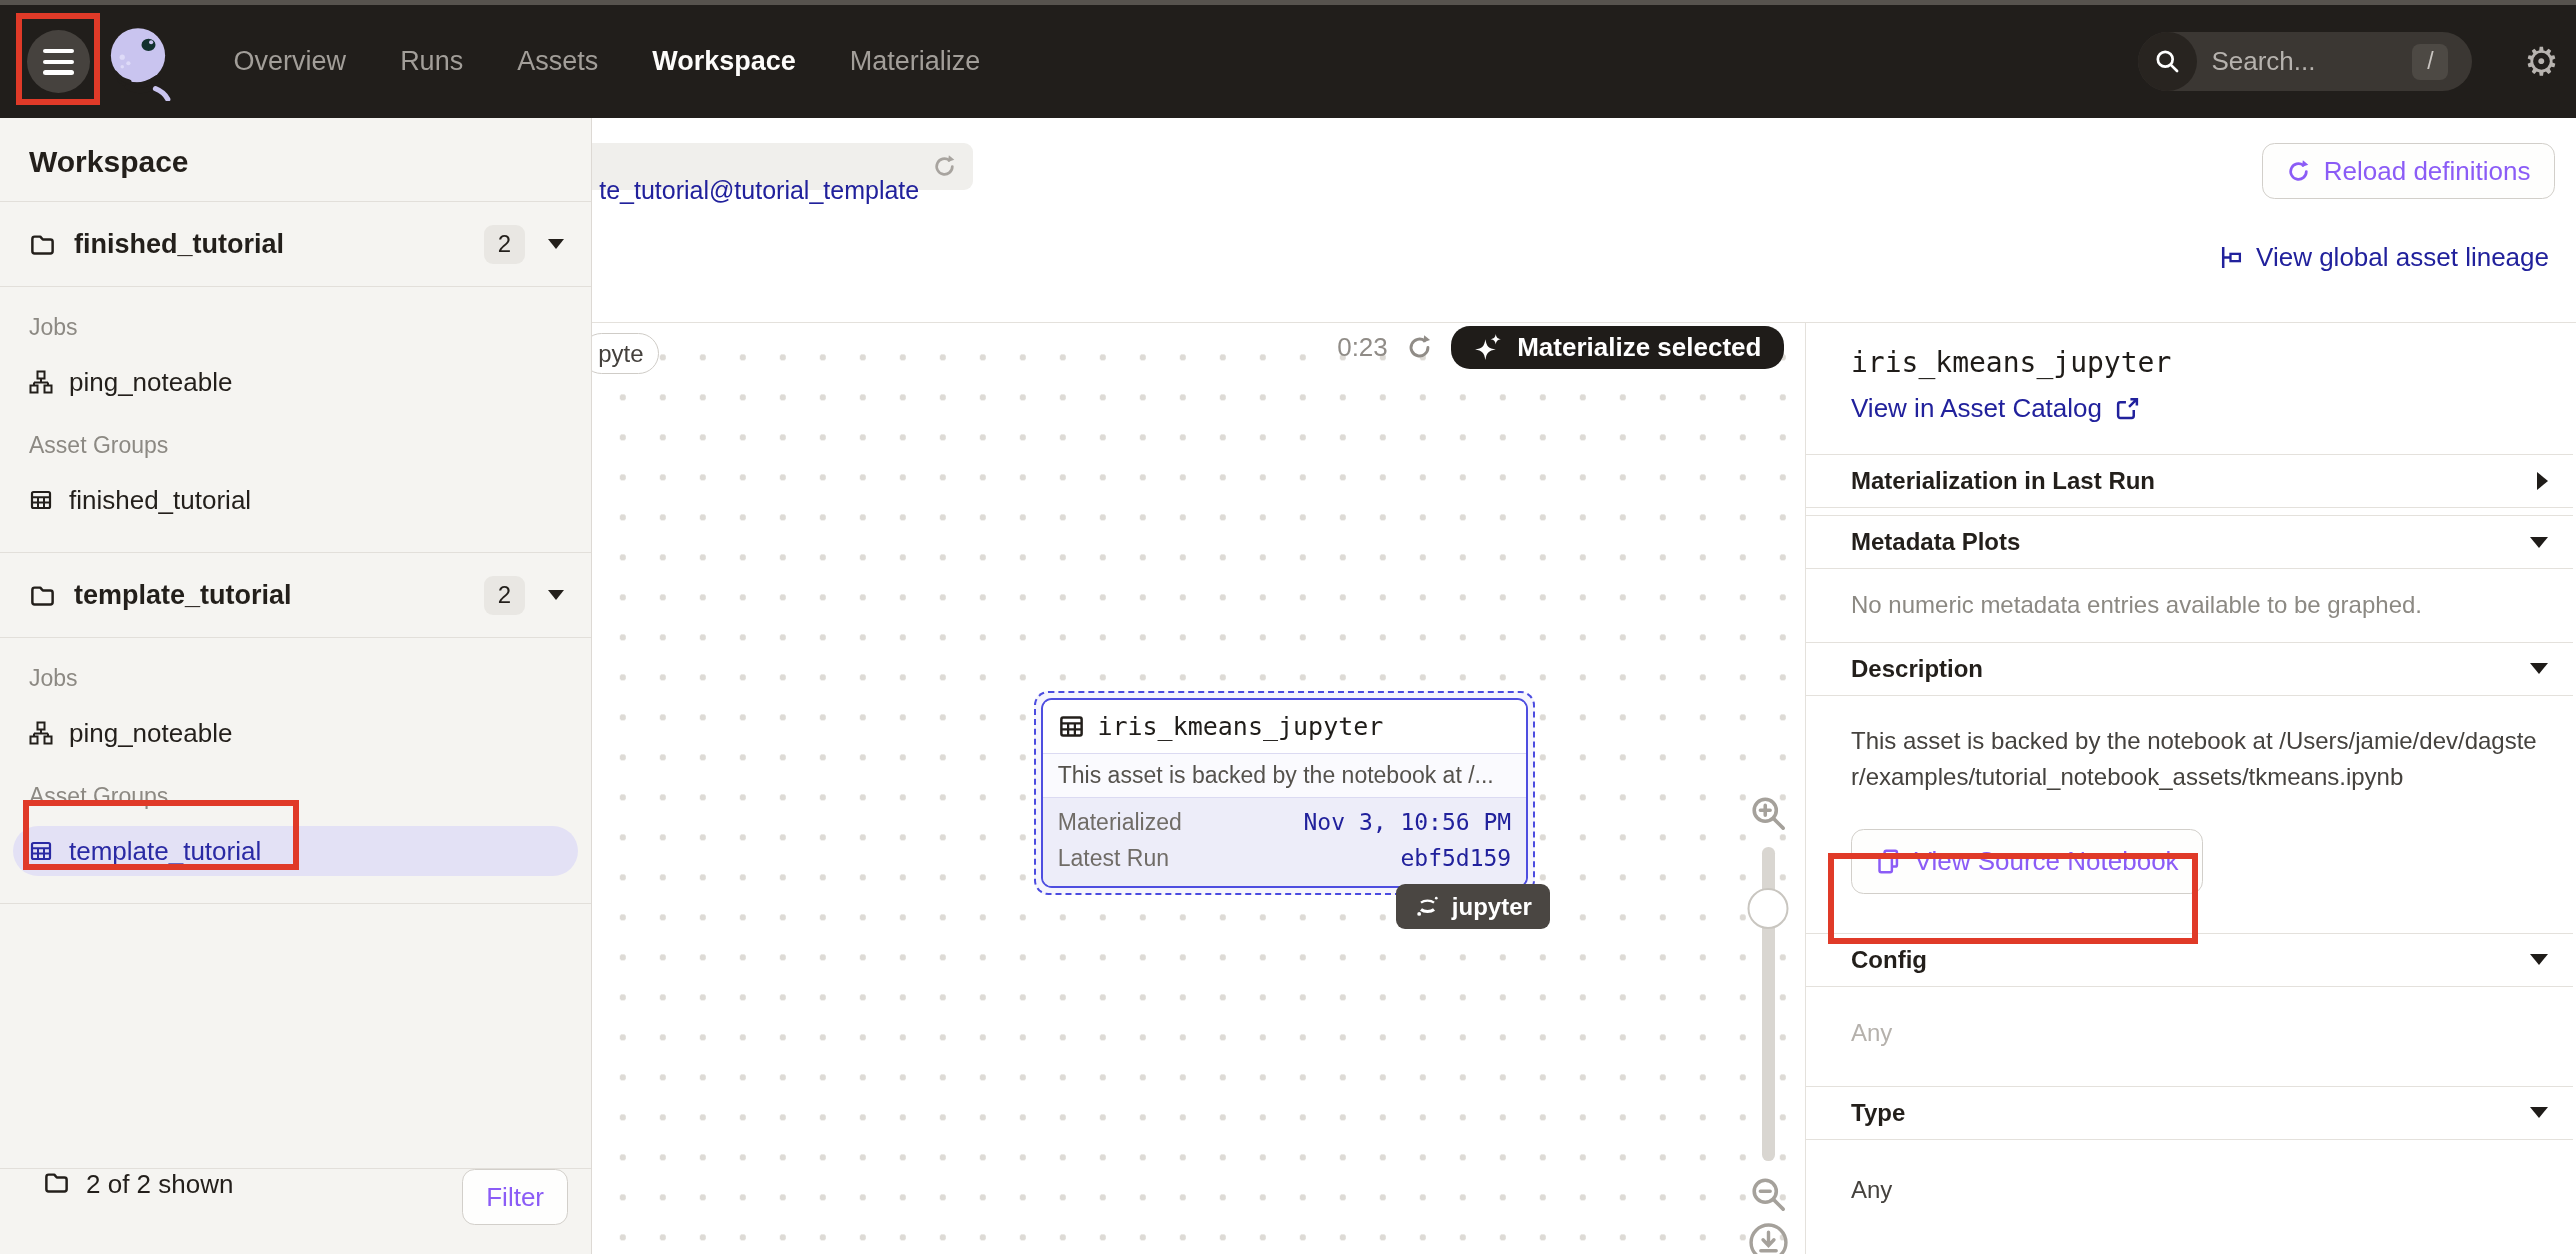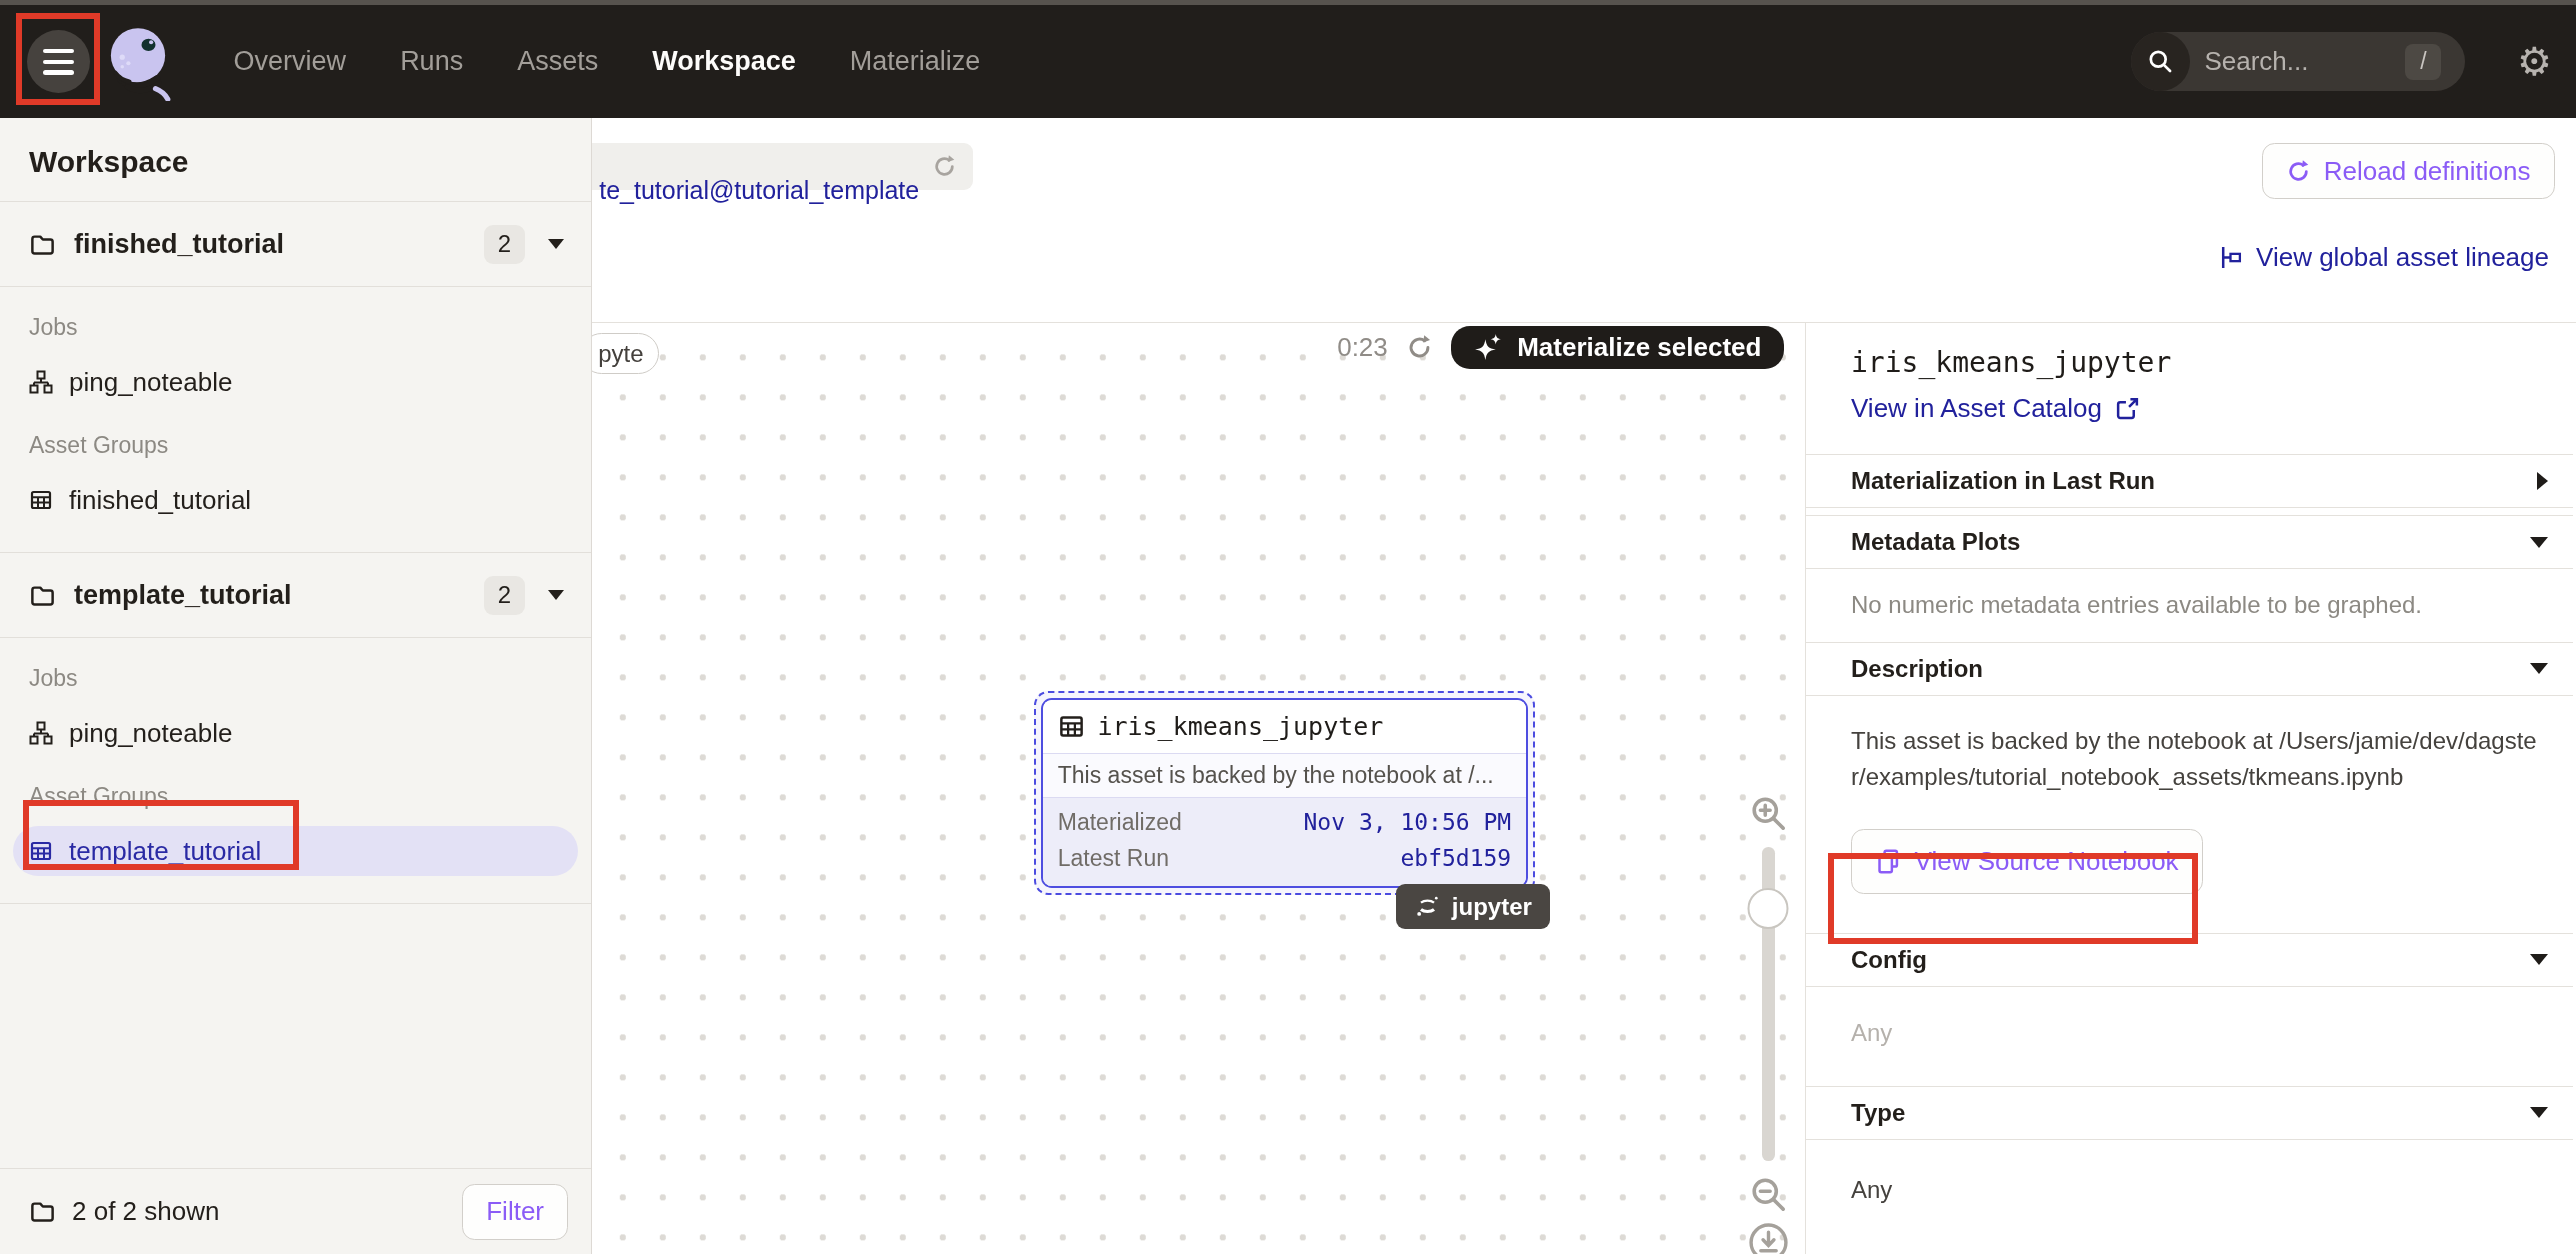--- a/index.html
+++ b/index.html
@@ -11,21 +11,21 @@
   .top-strip { position:absolute; left:0; top:0; width:2576px; height:5.4px; background:#57534E; }
   .topbar { position:absolute; left:0; top:5.4px; width:2576px; height:113px; background:#211E1B;
     display:flex; align-items:center; }
   .hamburger { width:63px; height:63px; border-radius:50%; background:#46423E; margin-left:27px;
     display:flex; flex-direction:column; justify-content:center; align-items:center; gap:6.3px; flex:none; cursor:pointer; }
   .hamburger span { display:block; width:30.5px; height:4.5px; background:#fff; border-radius:2.7px; }
   .logo { margin-left:12.6px; flex:none; }
   .nav { display:flex; gap:54px; margin-left:61px; }
   .nav a { font-size:27px; color:#A29E99; text-decoration:none; font-weight:500; }
   .nav a.active { color:#FDFCFA; font-weight:700; }
-  .topbar-right { margin-left:auto; display:flex; align-items:center; margin-right:24px; }
+  .topbar-right { margin-left:auto; display:flex; align-items:center; margin-right:17px; }
   .searchbox { width:334px; height:59px; border-radius:30px; background:#3B3733; display:flex; align-items:center; }
   .search-circ { width:59px; height:59px; border-radius:50%; background:#282420; display:flex; align-items:center; justify-content:center; flex:none; }
   .searchbox input { background:transparent; border:none; outline:none; color:#EDEBE8; font-size:26px;
     margin-left:14.4px; width:162px; font-family:"Liberation Sans",sans-serif; }
   .searchbox input::placeholder { color:#B6B2AE; }
   .slash-badge { width:36px; height:36px; border-radius:8px; background:#4D4944; color:#C9C5C1; font-size:23px;
     display:flex; align-items:center; justify-content:center; margin-left:39px; }
   .gear { margin-left:52px; font-size:39px; color:#B7B3AF; font-family:"DejaVu Sans",sans-serif; cursor:pointer; }
 
   
@@ -39,21 +39,21 @@
   .caret-sm { width:0; height:0; border-left:8px solid transparent; border-right:8px solid transparent;
     border-top:10px solid #231F1B; margin-left:23px; }
   .group-block { padding:27px 12.6px 27px 29px; border-bottom:1.8px solid #E2DFDA; }
   .grp-label { font-size:23px; color:#8C8983; margin-bottom:16px; }
   .side-item { display:flex; align-items:center; gap:16px; font-size:26px; height:50px; padding:0 16px; margin-left:-16px;
     border-radius:25px; cursor:pointer; color:#231F1B; }
   .side-item.selected { background:#E3E1F5; color:#2A2AA4; }
   .side-item .ic { flex:none; }
   .grp-label.second { margin-top:25px; }
   .sidebar-footer { position:absolute; left:0; bottom:0; width:100%; height:86px; border-top:1.8px solid #E2DFDA;
-    display:flex; align-items:center; padding:0 23px 0 29px; }
+    display:flex; align-items:flex-start; padding:0 23px 0 43px; }
   .sidebar-footer .txt { font-size:26px; margin-left:16px; }
   .btn-outline { background:#FEFEFD; border:1.8px solid #D2CFCA; border-radius:12.6px; font-size:26px; color:#8b5cf6;
     display:inline-flex; align-items:center; gap:12.6px; padding:0 23px; height:56px; cursor:pointer;
     font-family:Liberation Sans, sans-serif; }
   .filter-btn { margin-left:auto; }
 
   
   .content { position:absolute; left:592px; top:118px; width:1984px; height:1136px; background:#fff; }
   .repo-tag { position:absolute; left:0; top:25px; height:47px; background:#F0EFEC; border-radius:0 9px 9px 0;
     display:flex; align-items:center; padding:0 16px 0 7.2px; gap:12.6px; }

